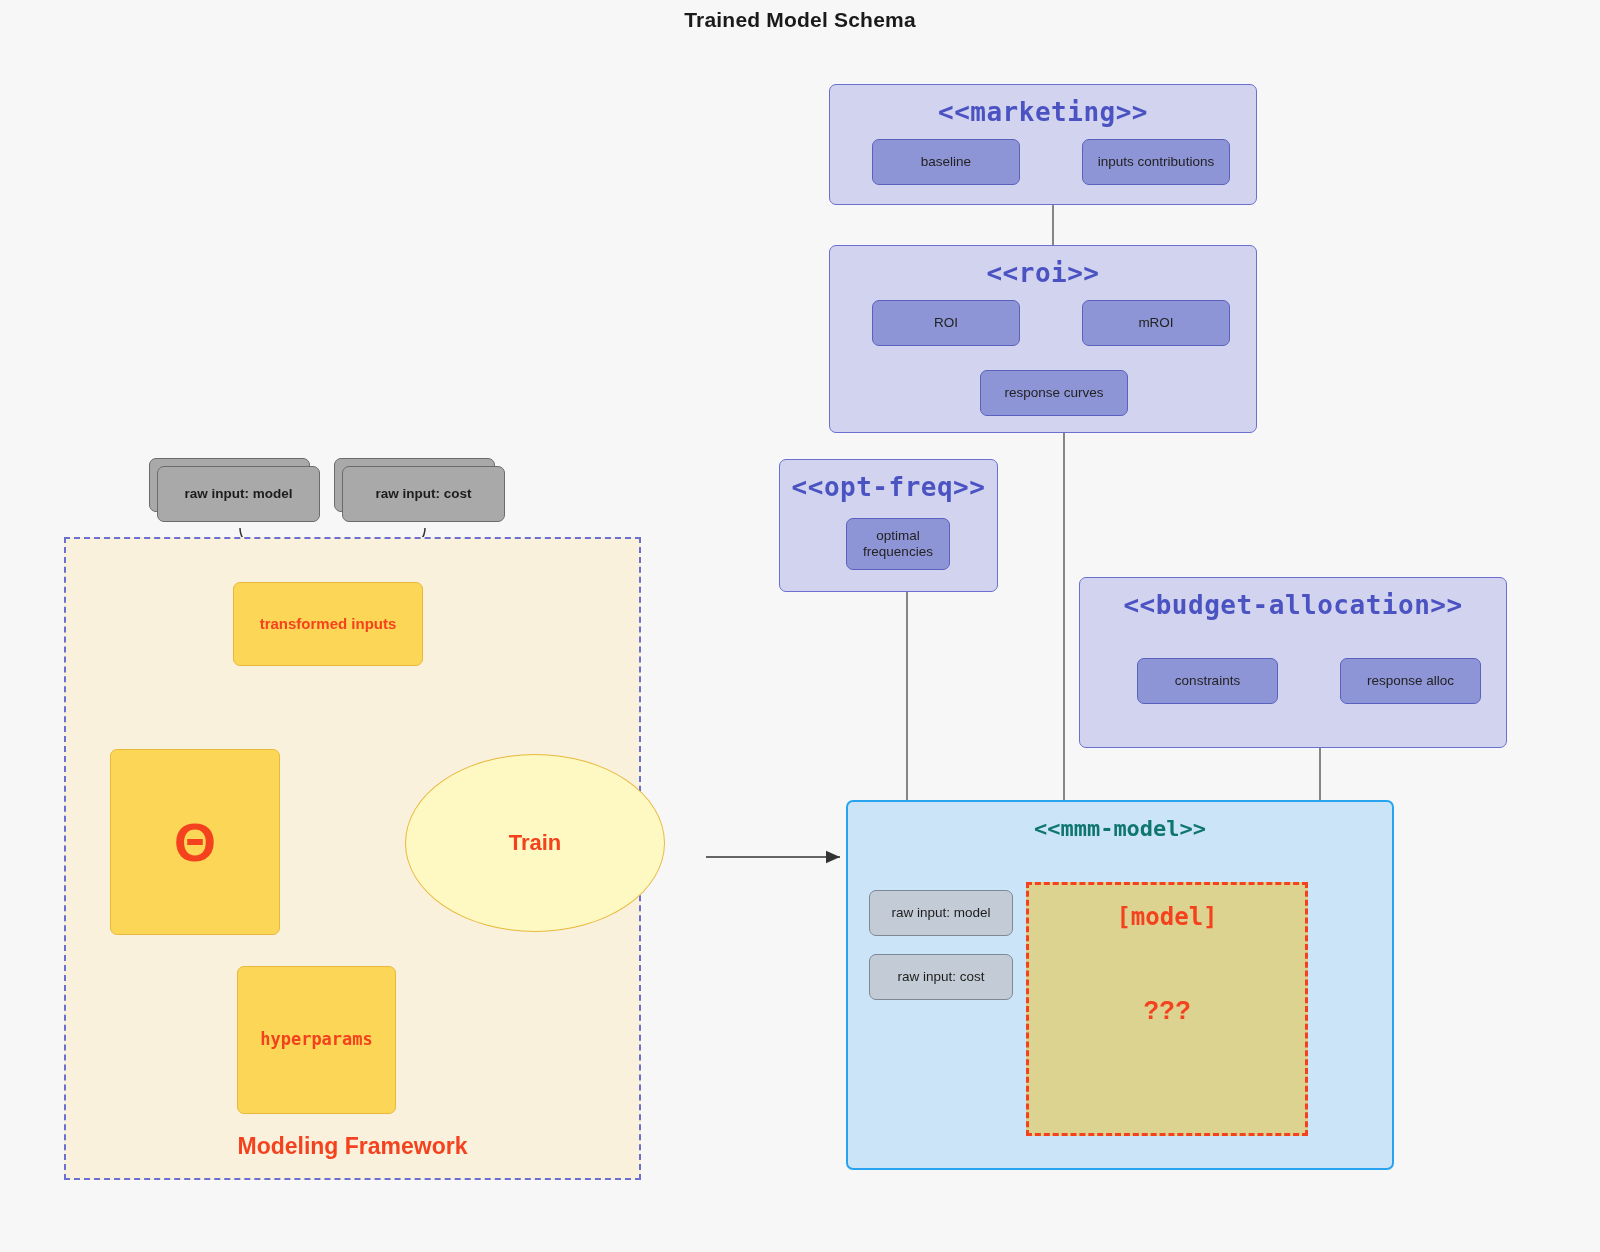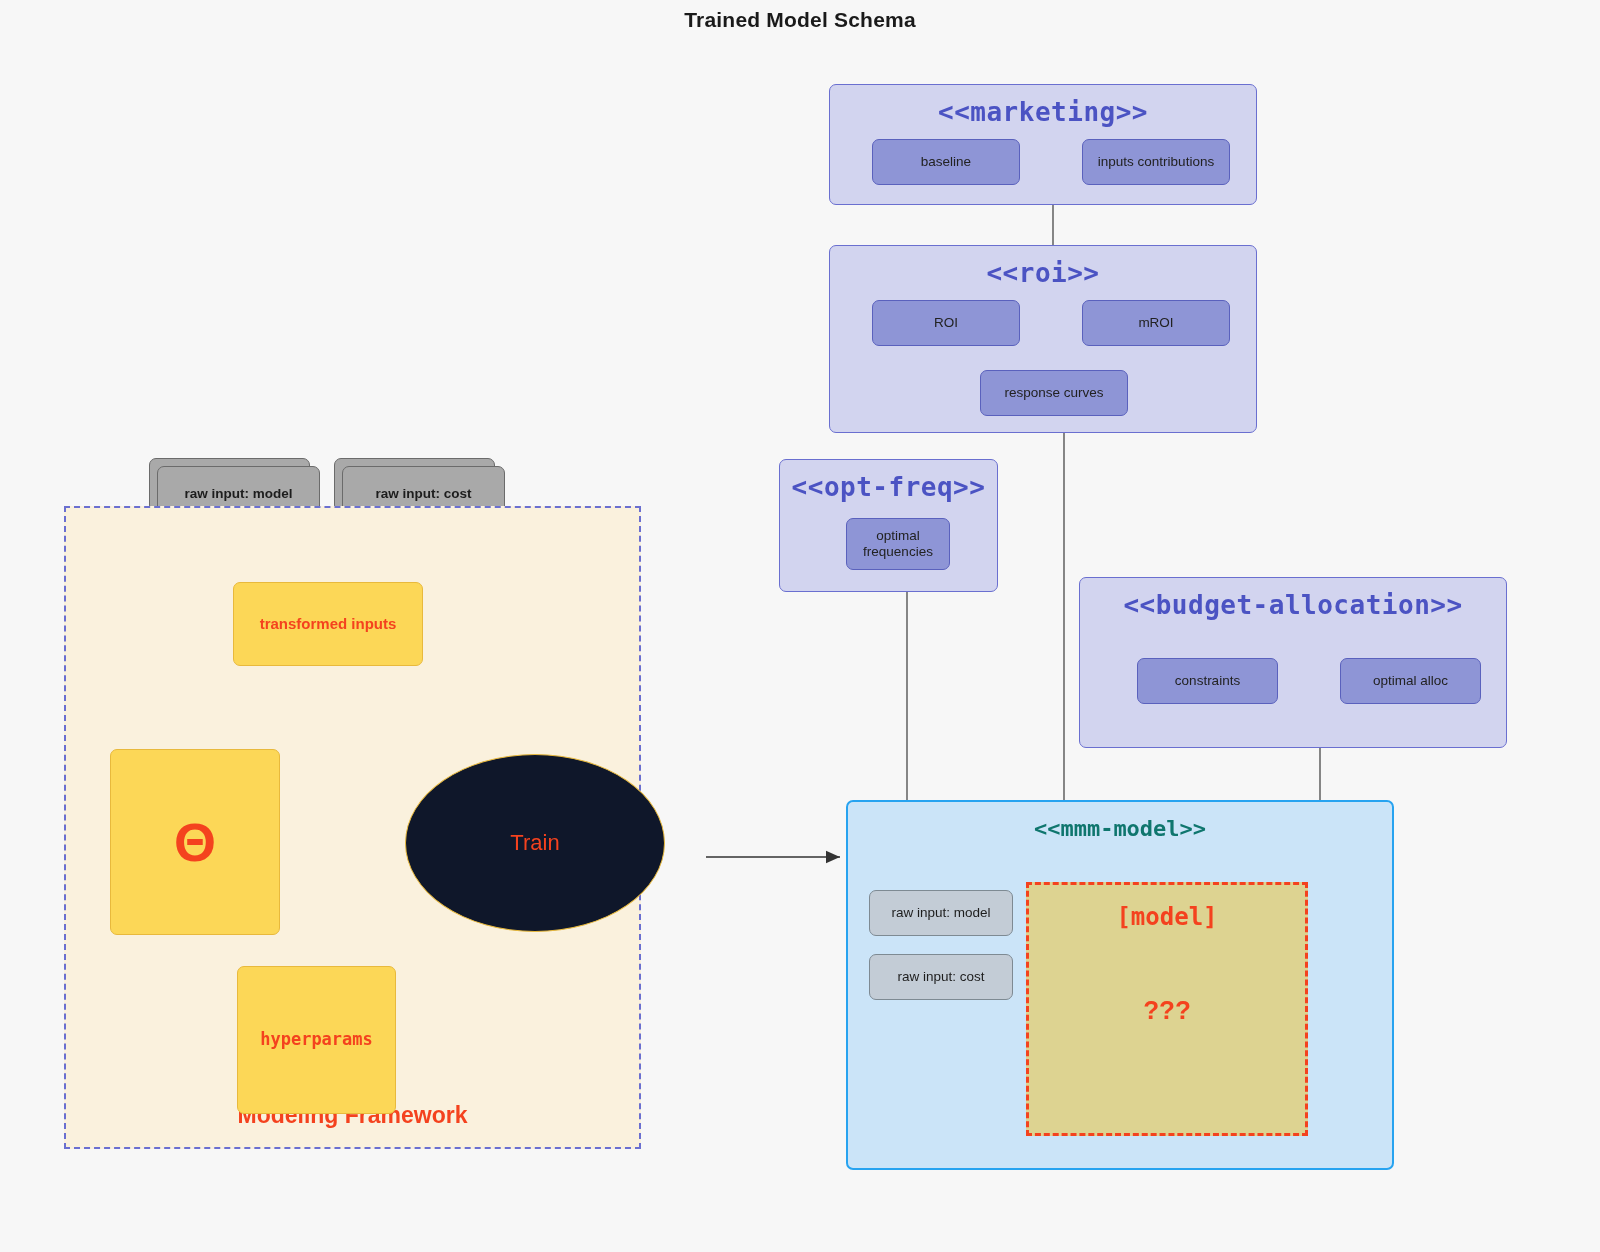--- a/index.html
+++ b/index.html
@@ -90,40 +90,40 @@
     font-size:17px;
   }
   
   .stack-tl::before{left:-9px;top:-9px;}
   .stack-l::before{left:-11px;top:4px;}
   .stack-tl-y::before{left:-9px;top:-9px;}
 
   
   #framework{
     position:absolute;
-    left:64px;top:506px;width:577px;height:643px;
+    left:64px;top:537px;width:577px;height:643px;
     background:#faf1dd;
     border:2px dashed #6a6fd0;
     box-sizing:border-box;
   }
   #framework-label{
     position:absolute;left:0;right:0;bottom:18px;
     text-align:center;
     font-size:23px;font-weight:bold;color:#f4421e;
   }
 
   
   #train{
     position:absolute;
     left:405px;top:754px;width:260px;height:178px;
-    background:#0f172a;
+    background:#fef9c3;
     border:1.8px solid #e8b93c;
     border-radius:50%;
     display:flex;align-items:center;justify-content:center;
-    font-size:22px;font-weight:normal;color:#f4421e;
+    font-size:22px;font-weight:bold;color:#f4421e;
     box-sizing:border-box;
   }
 
   
   #theta{
     left:110px;top:749px;width:170px;height:186px;
     font-size:54px;
   }
   #theta .glyph{font-size:54px;line-height:1;font-weight:bold;color:#f4421e;}
 
@@ -238,21 +238,21 @@
       <span>optimal frequencies</span>
     </div>
   </div>
 
   <div class="pkg" id="pkg-budget" style="left:1079px;top:577px;width:428px;height:171px;">
     <div class="pkg-title">&lt;&lt;budget-allocation&gt;&gt;</div>
     <div class="card card-purple stack-tl" style="left:57px;top:80px;width:141px;height:46px;">
       <span>constraints</span>
     </div>
     <div class="card card-purple stack-tl" style="left:260px;top:80px;width:141px;height:46px;">
-      <span>optimal alloc</span>
+      <span>response alloc</span>
     </div>
   </div>
 
   <div id="mmm">
     <div class="pkg-title">&lt;&lt;mmm-model&gt;&gt;</div>
   </div>
   <div class="card card-grey-soft stack-tl" style="left:869px;top:890px;width:144px;height:46px;">
     <span>raw input: model</span>
   </div>
   <div class="card card-grey-soft stack-tl" style="left:869px;top:954px;width:144px;height:46px;">

